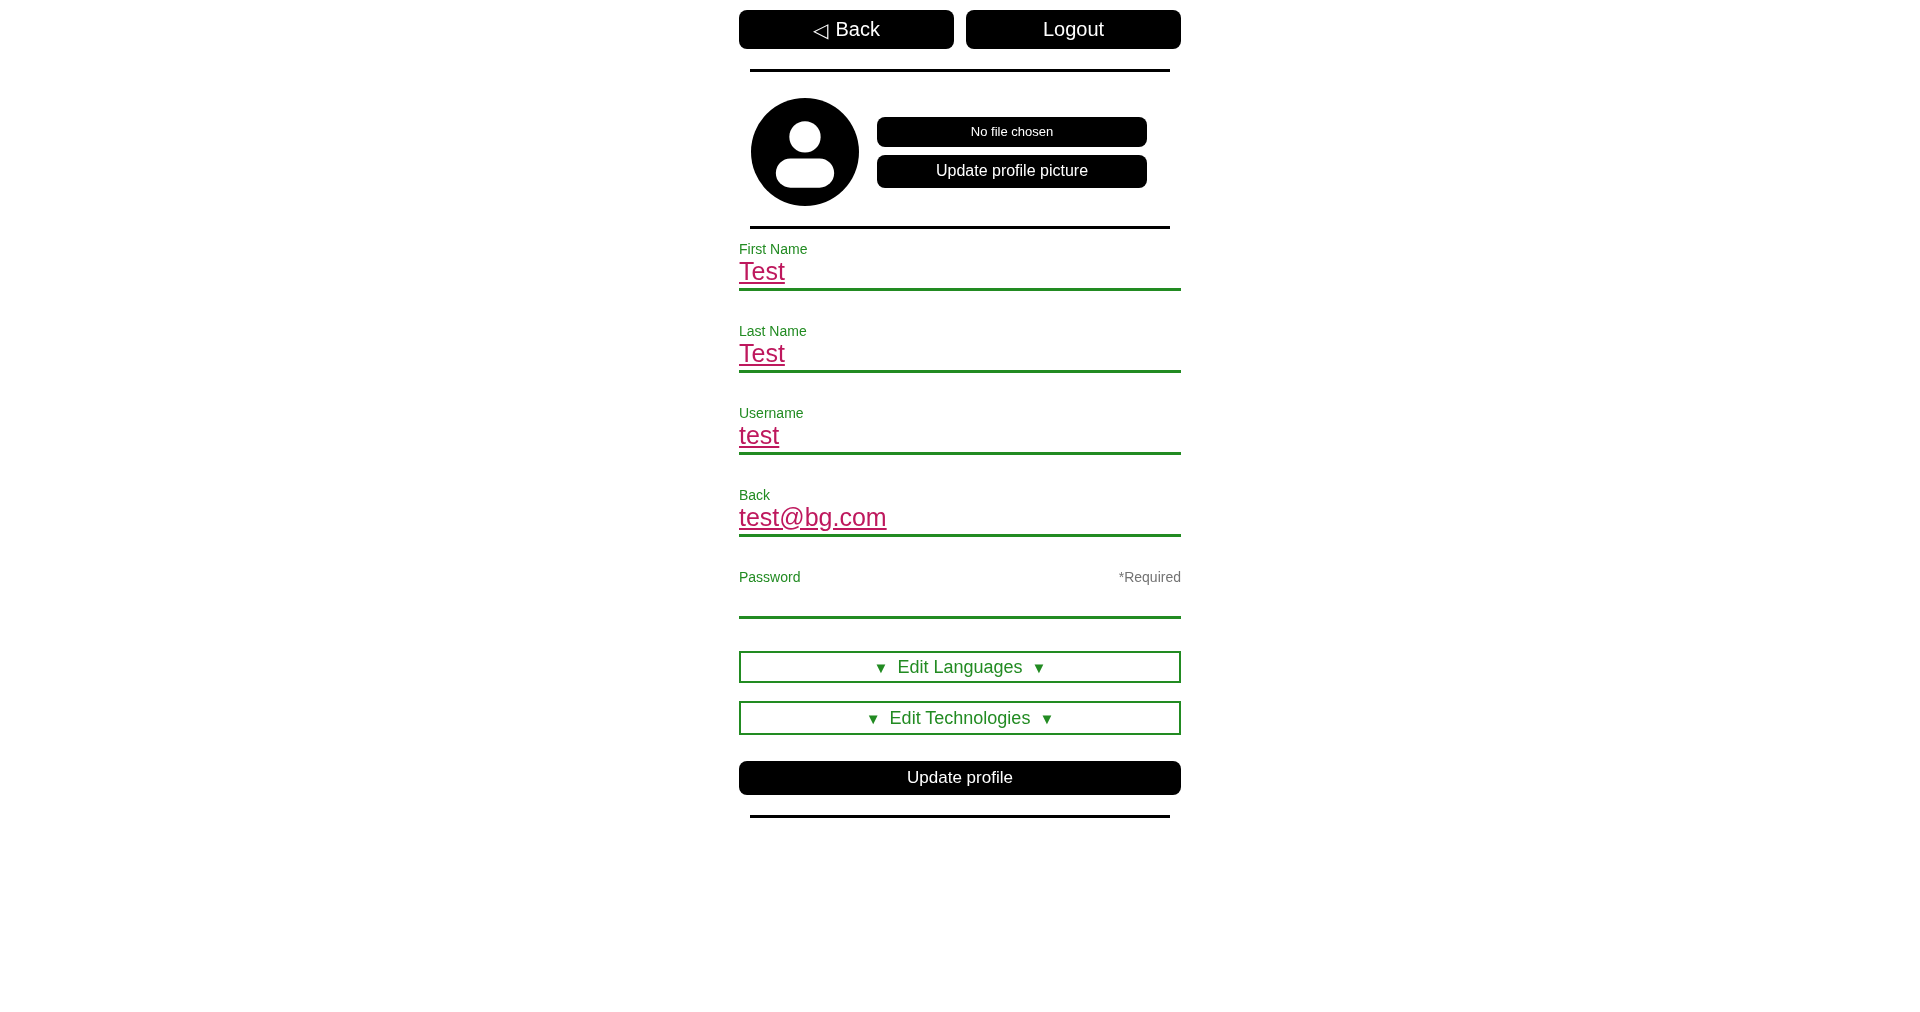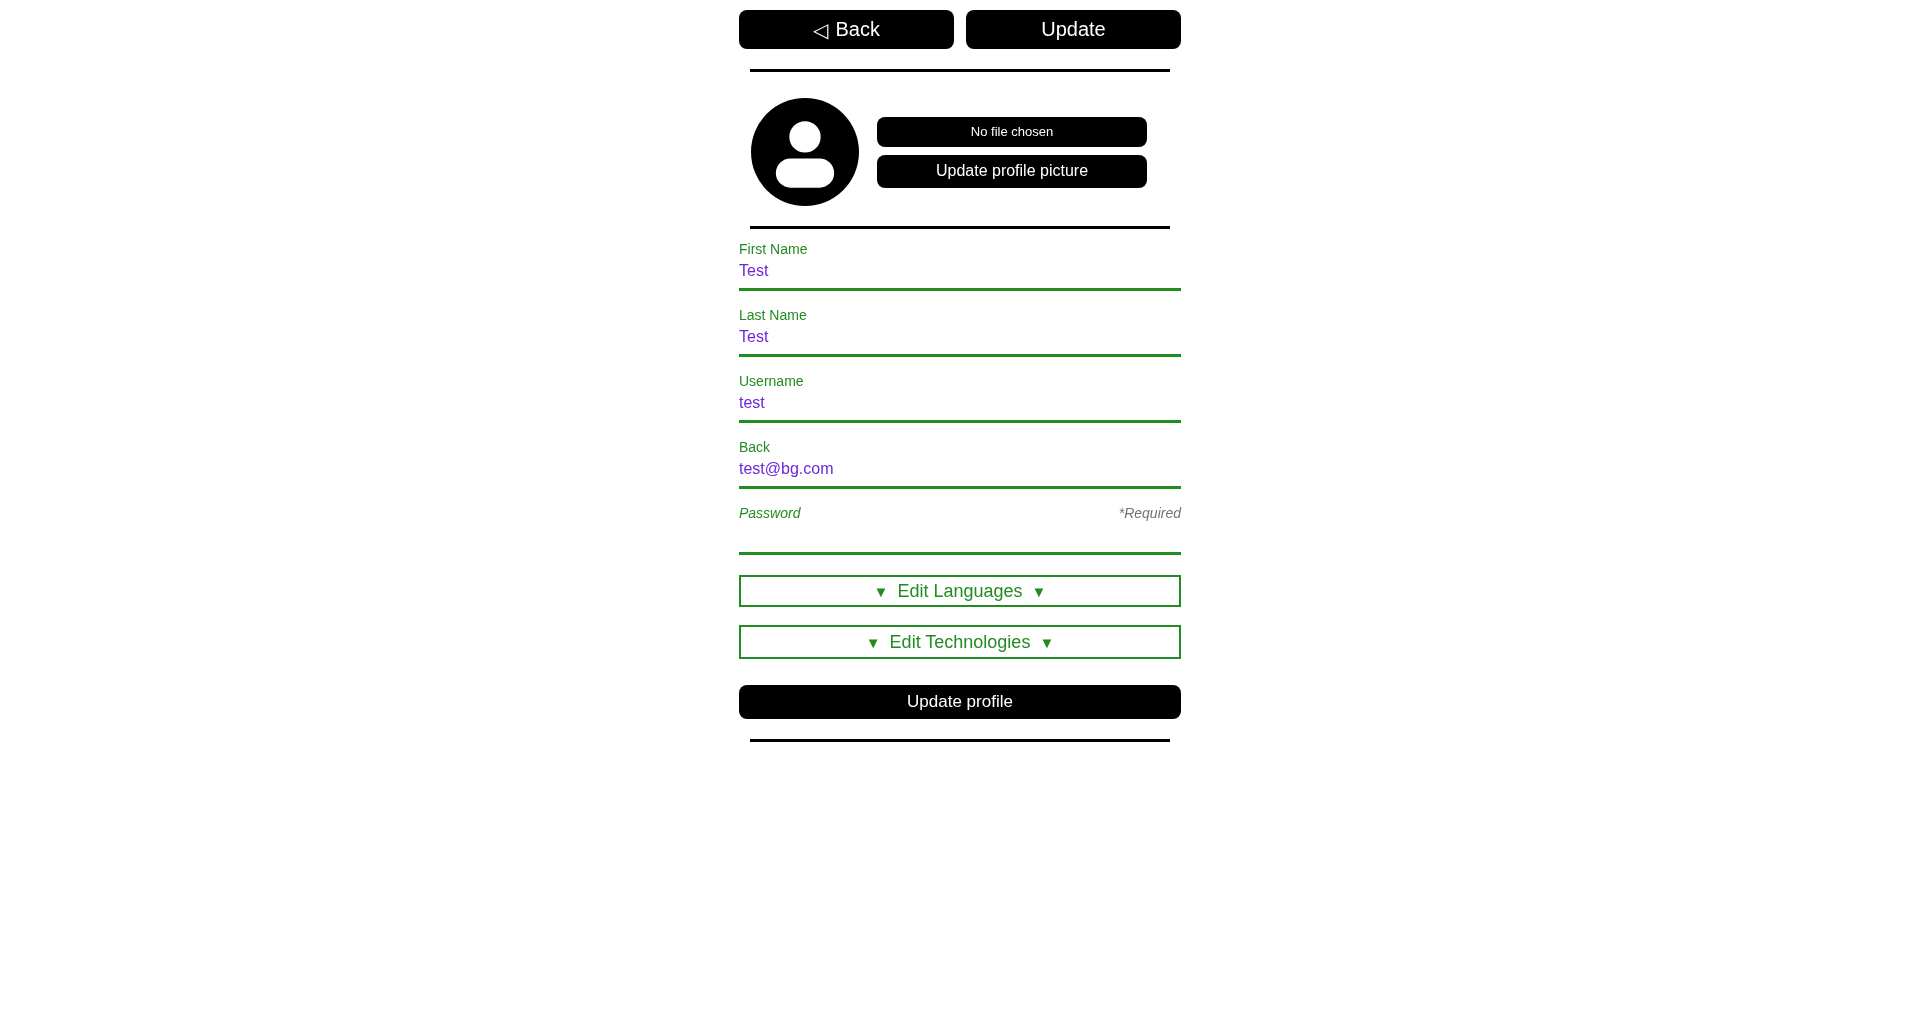--- a/index.html
+++ b/index.html
@@ -66,50 +66,50 @@
     width: 100%;
   }
   .update-pic-btn {
     height: 33px;
     font-size: 16px;
     width: 100%;
   }
   .avatar-divider { margin-top: 30px; }
   
   .form { margin-top: 12px; }
-  .field { margin-bottom: 16px; }
+  .field { margin-bottom: 32px; }
   .field-label-row {
     display: flex;
     justify-content: space-between;
     align-items: baseline;
-    font-style: italic;
   }
   .field-label {
     display: block;
     color: var(--green);
     font-size: 14px;
     line-height: 17px;
   }
   .required-note {
     color: #737373;
     font-size: 14px;
   }
   .field-input {
     display: block;
     width: 100%;
     border: none;
     border-bottom: 3px solid var(--green);
     outline: none;
     font-family: "Liberation Sans", sans-serif;
-    font-size: 16px;
-    color: #6d28d9;
+    font-size: 25px;
+    color: #be185d;
     background: transparent;
     height: 33px;
     padding: 2px 0 6px 0;
     border-radius: 0;
+    text-decoration: underline;
   }
   
   .edit-toggle {
     width: 100%;
     background: #ffffff;
     border: 2px solid var(--green);
     color: var(--green);
     font-size: 18px;
     font-family: "Liberation Sans", sans-serif;
     cursor: pointer;
@@ -141,21 +141,21 @@
 <body>
 
 <div class="container">
 
   <div class="top-buttons">
     <button class="btn-black">
       <span class="tri">◁</span>
       <span>Back</span>
     </button>
     <button class="btn-black">
-      <span>Update</span>
+      <span>Logout</span>
     </button>
   </div>
 
   <hr class="divider">
 
   <div class="avatar-row">
     <svg class="avatar" viewBox="0 0 100 100" aria-hidden="true">
       <circle cx="50" cy="50" r="50" fill="#000000"></circle>
       <circle cx="50" cy="36" r="14.5" fill="#ffffff"></circle>
       <rect x="23" y="56" width="54" height="27" rx="13.5" fill="#ffffff"></rect>

